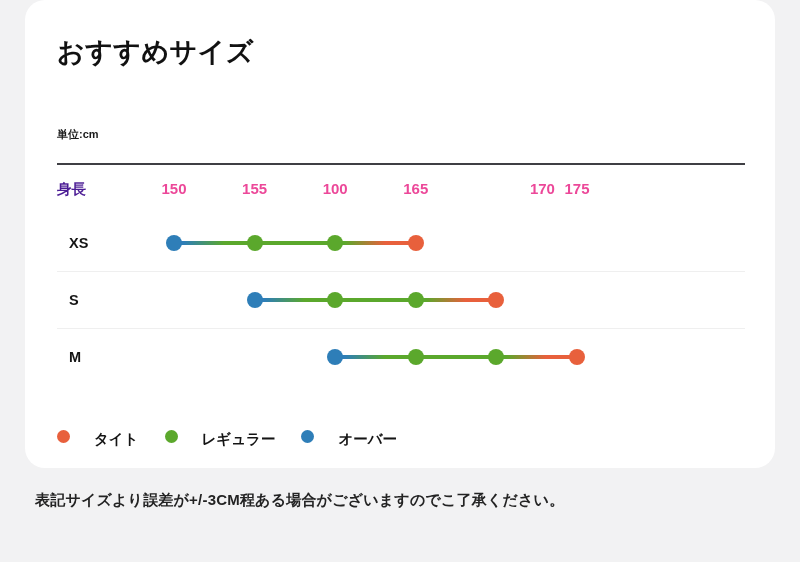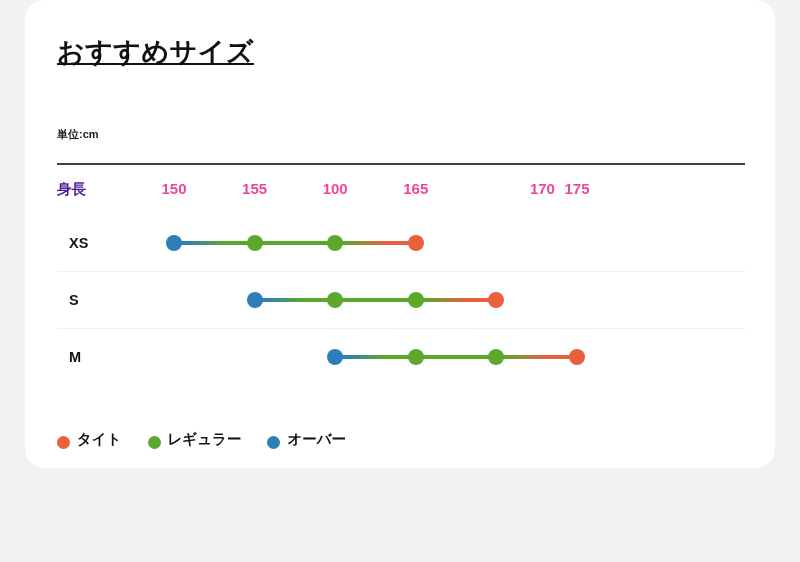--- a/index.html
+++ b/index.html
@@ -30,21 +30,20 @@
   }
   .card-title {
     position: absolute;
     left: 32px;
     top: 34px;
     font-size: 27px;
     font-weight: bold;
     letter-spacing: 0.5px;
     color: #111111;
     white-space: nowrap;
-    text-decoration: underline;
   }
   .unit-label {
     position: absolute;
     left: 32px;
     top: 127px;
     font-size: 11px;
     font-weight: bold;
     color: #1b1b1b;
     white-space: nowrap;
   }
@@ -129,22 +128,22 @@
   .legend {
     position: absolute;
     left: 32px;
     top: 430px;
     display: flex;
     align-items: center;
     gap: 26px;
   }
   .legend-item {
     display: flex;
-    align-items: flex-end;
-    gap: 7px;
+    align-items: flex-start;
+    gap: 24px;
   }
   .legend-dot {
     width: 13px;
     height: 13px;
     border-radius: 50%;
     flex: 0 0 auto;
   }
   .legend-text {
     font-size: 14.5px;
     font-weight: bold;
@@ -232,15 +231,16 @@
         </div>
         <div class="legend-item">
           <span class="legend-dot" style="background: rgb(46, 126, 184);"></span>
           <span class="legend-text">オーバー</span>
         </div>
       </div>
 
   </div>
 
   <div class="footnote">
+    <div>表記サイズより誤差が+/-3CM程ある場合がございますのでこ了承ください。</div>
   </div>
 
 </div>
 
 </body></html>

